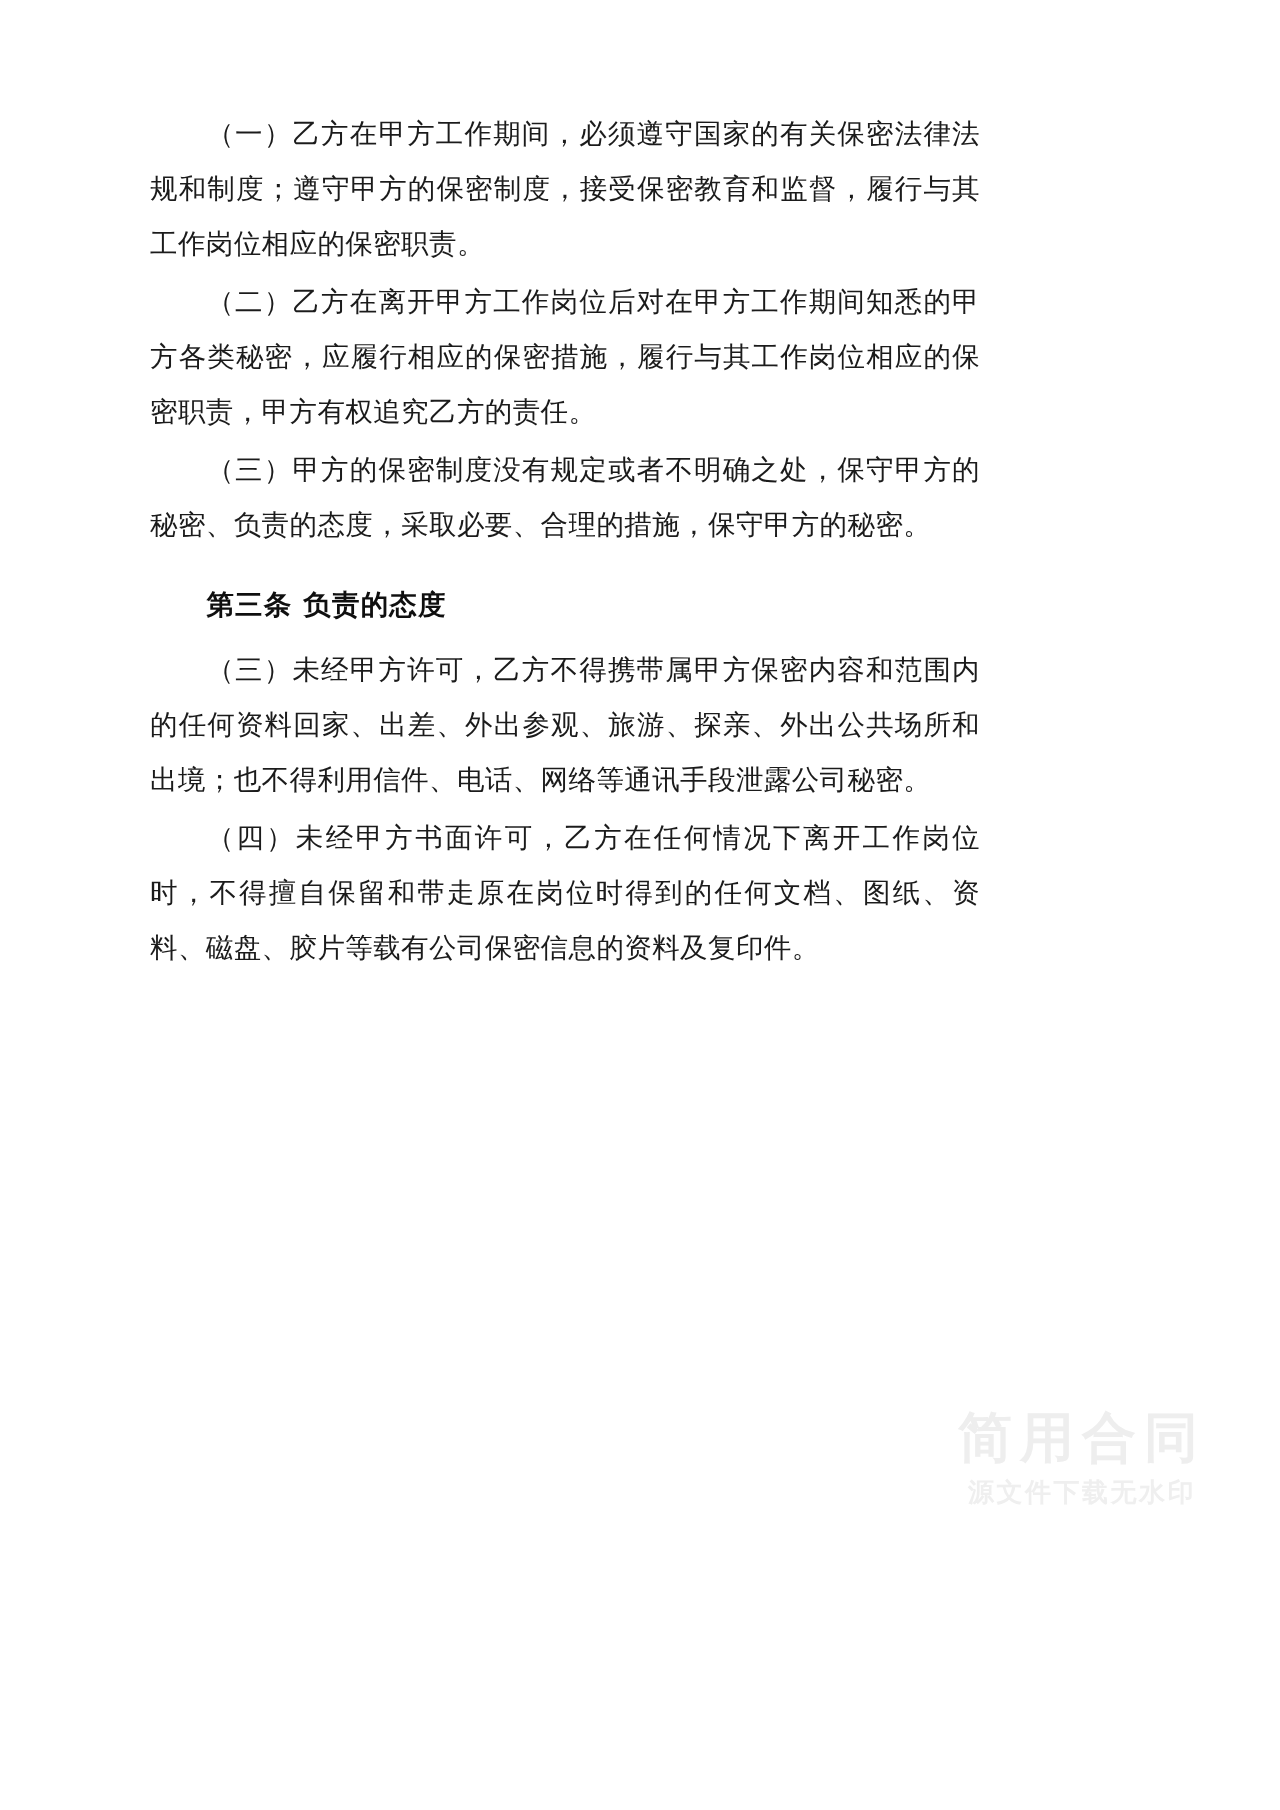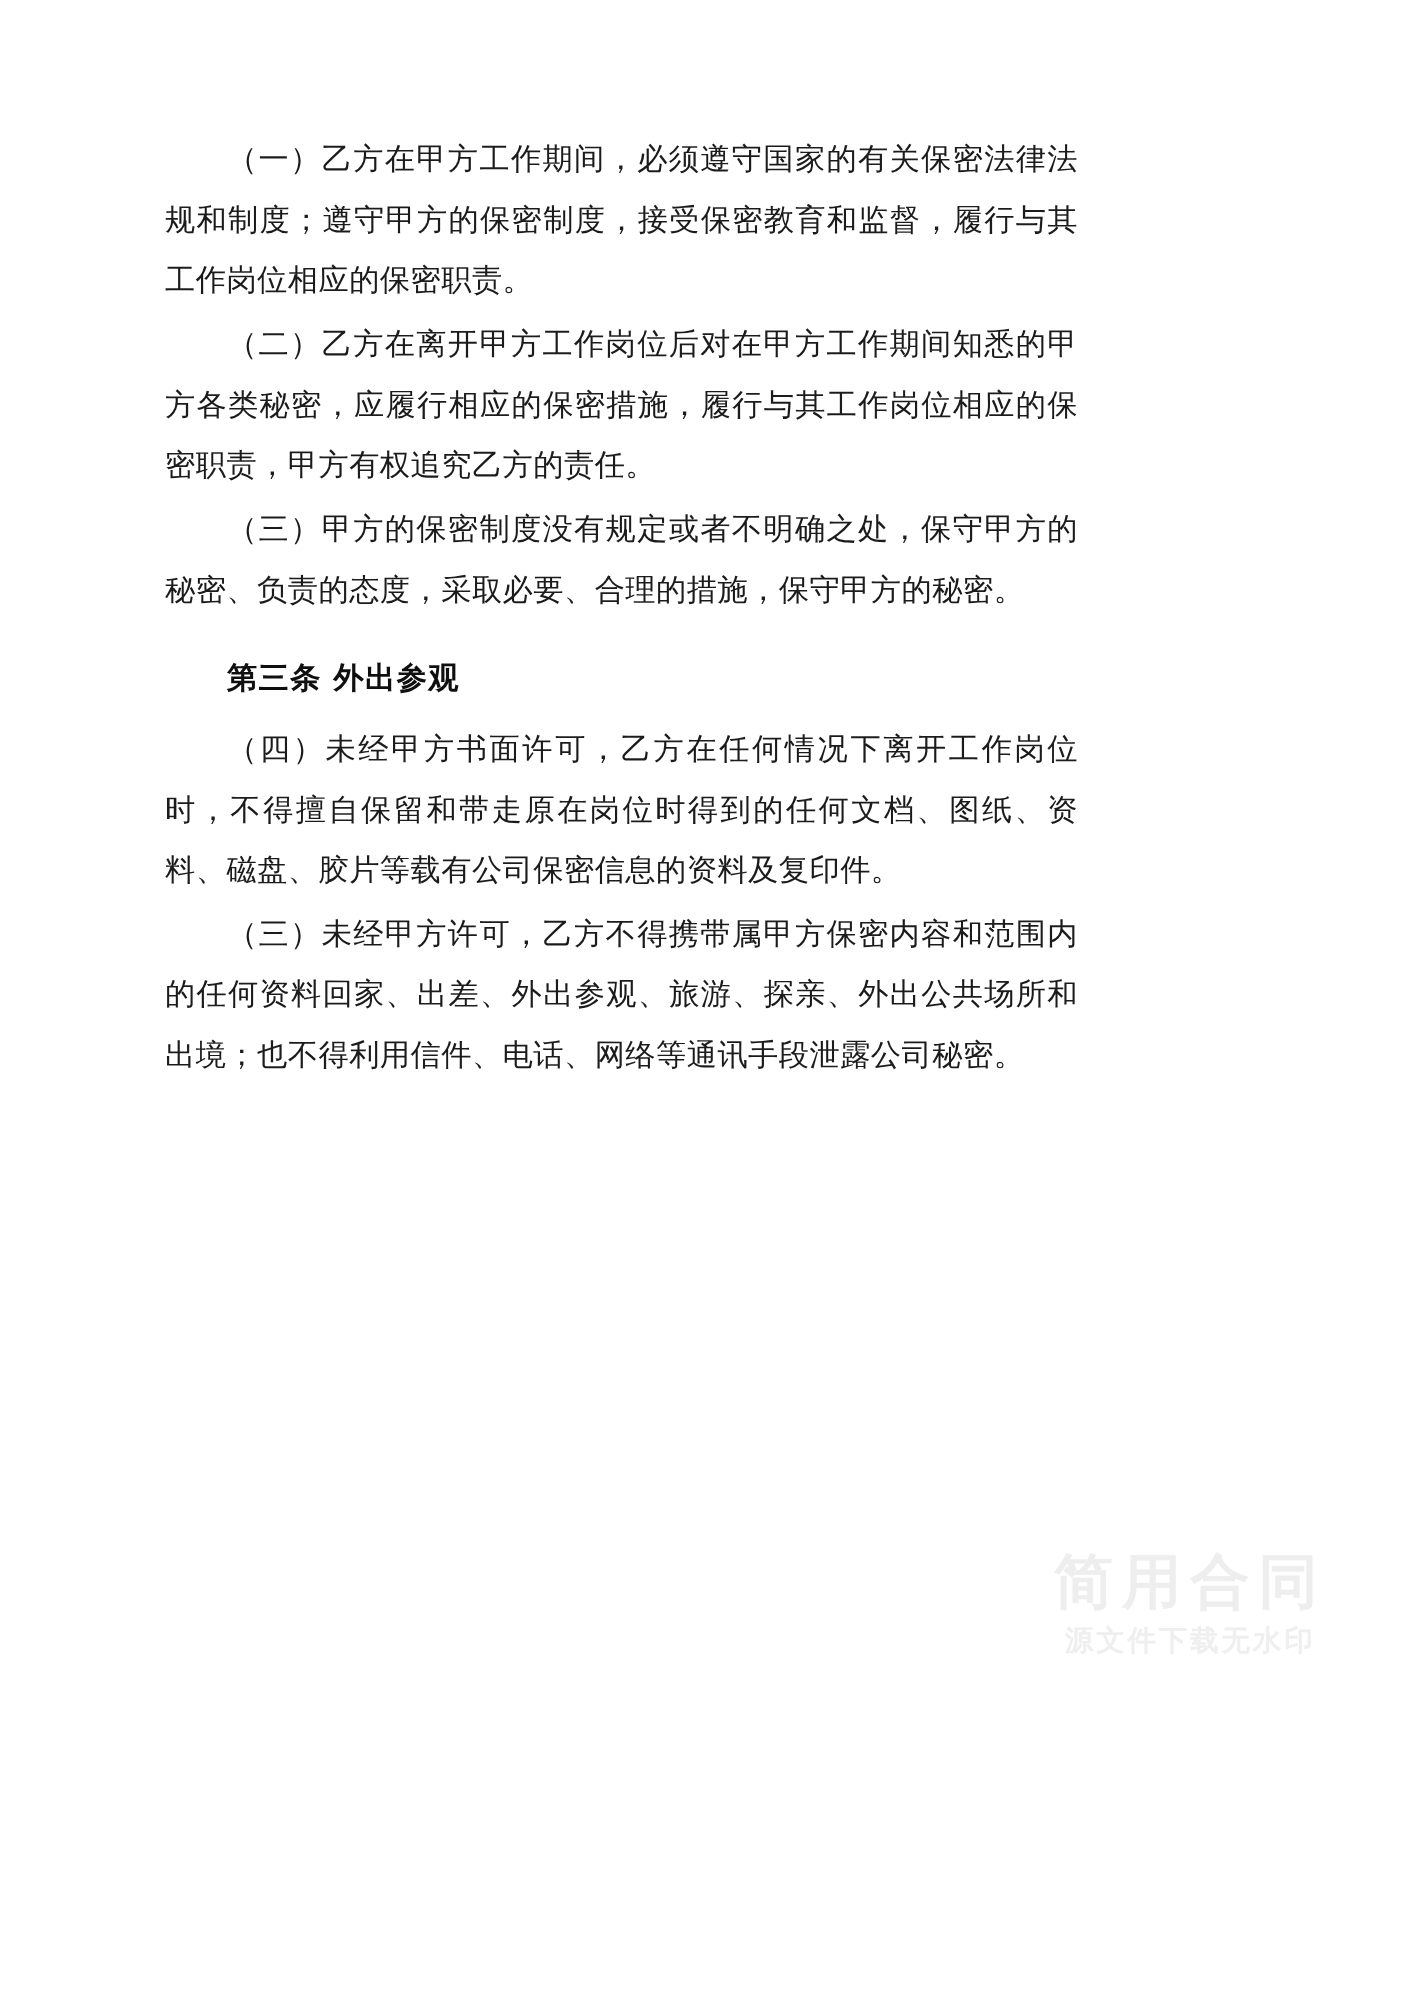--- a/index.html
+++ b/index.html
@@ -13,21 +13,21 @@
     width: 1280px;
     height: 1810px;
     background: #ffffff;
     overflow: hidden;
     box-sizing: border-box;
   }
 
   .doc-body {
     position: absolute;
     left: 150px;
-    top: 118px;
+    top: 106px;
     width: 830px;
   }
 
   
   .para {
     font-family: "DejaVu Serif", "Liberation Serif", serif;
     font-size: 27.5px;
     line-height: 55px;
     color: #1b1b1b;
     margin: 0 0 3px 0;
@@ -95,27 +95,27 @@
   <div class="doc-body">
 
     <p class="para indent">（一）乙方在甲方工作期间，必须遵守国家的有关保密法律法规和制度；遵守甲方的保密制度，接受保密教育和监督，履行与其工作岗位相应的保密职责。</p>
 
     <p class="para indent">（二）乙方在离开甲方工作岗位后对在甲方工作期间知悉的甲方各类秘密，应履行相应的保密措施，履行与其工作岗位相应的保密职责，甲方有权追究乙方的责任。</p>
 
     <p class="para indent">（三）甲方的保密制度没有规定或者不明确之处，保守甲方的秘密、负责的态度，采取必要、合理的措施，保守甲方的秘密。</p>
 
     <div class="spacer-sm"></div>
 
-    <h2 class="section-heading">第三条 外出参观</h2>
+    <h2 class="section-heading">第三条 负责的态度</h2>
 
 
 
+    <p class="para indent">（三）未经甲方许可，乙方不得携带属甲方保密内容和范围内的任何资料回家、出差、外出参观、旅游、探亲、外出公共场所和出境；也不得利用信件、电话、网络等通讯手段泄露公司秘密。</p>
+
     <p class="para indent">（四）未经甲方书面许可，乙方在任何情况下离开工作岗位时，不得擅自保留和带走原在岗位时得到的任何文档、图纸、资料、磁盘、胶片等载有公司保密信息的资料及复印件。</p>
-
-    <p class="para indent">（三）未经甲方许可，乙方不得携带属甲方保密内容和范围内的任何资料回家、出差、外出参观、旅游、探亲、外出公共场所和出境；也不得利用信件、电话、网络等通讯手段泄露公司秘密。</p>
 
   </div>
 
   <div class="watermark">
     <div class="watermark-main">简用合同</div>
     <div class="watermark-sub">源文件下载无水印</div>
   </div>
 
 </div>
 

